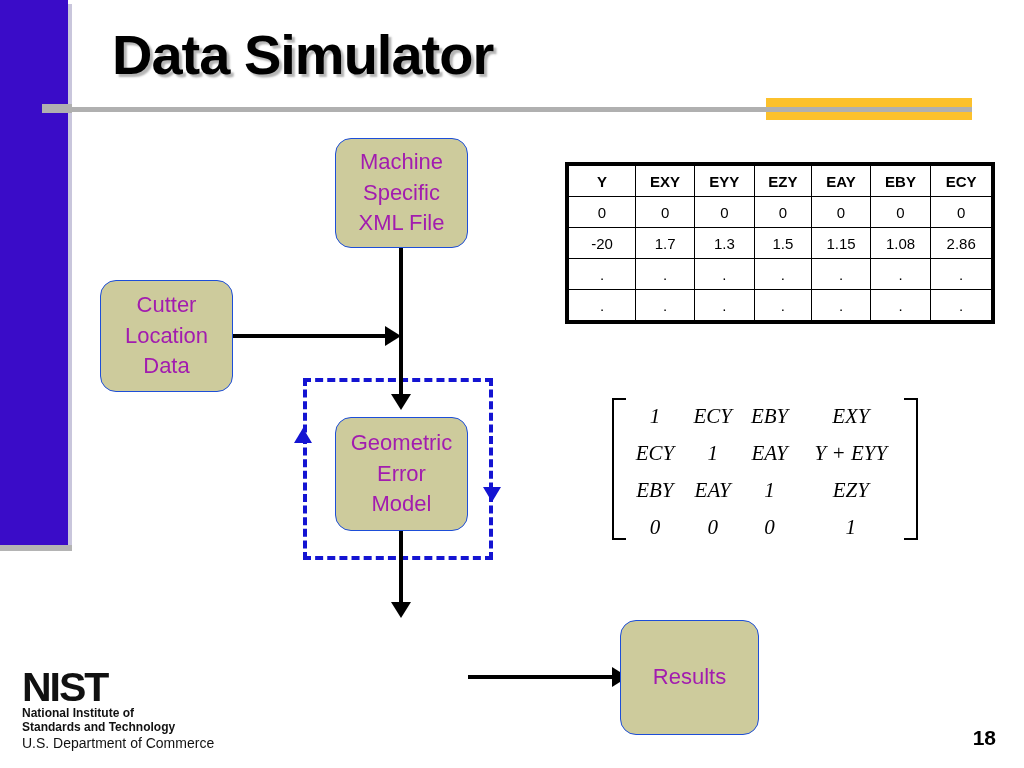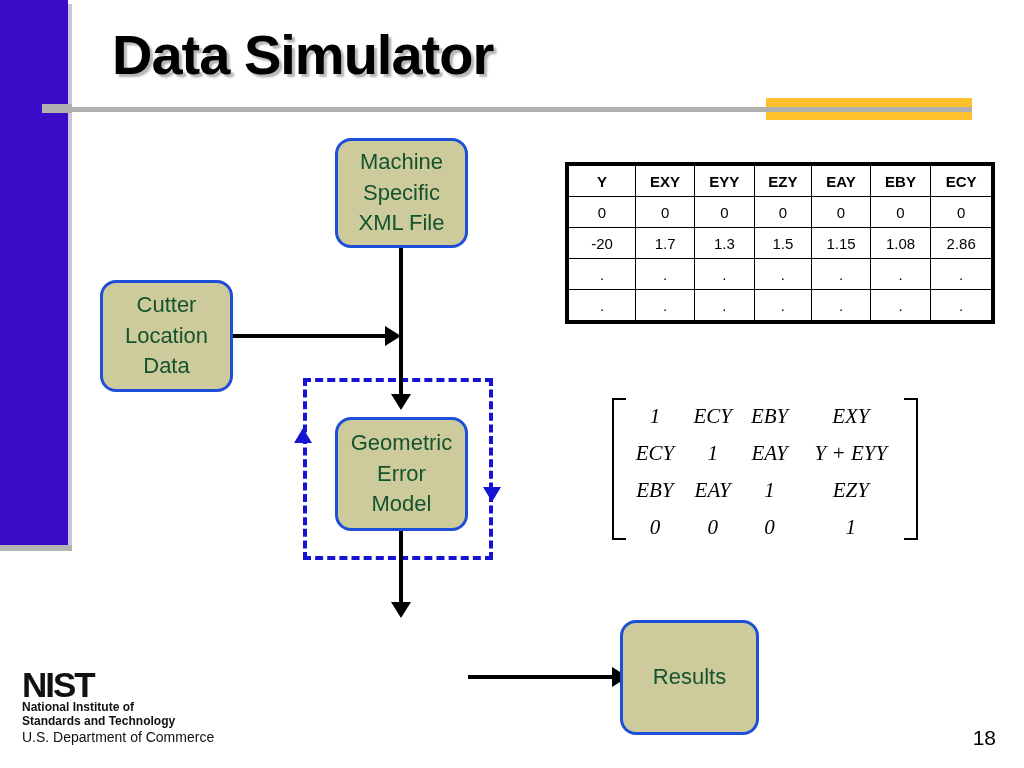--- a/index.html
+++ b/index.html
@@ -81,28 +81,28 @@
     top: 104px;
     width: 30px;
     height: 9px;
     background: #b0b0b0;
   }
 
   
   .node {
     position: absolute;
     background: #cdcb9c;
-    border: 3px solid #1d4ed8;
+    border: 1px solid #1d4ed8;
     border-radius: 16px;
     box-sizing: border-box;
     display: flex;
     flex-direction: column;
     align-items: center;
     justify-content: center;
-    color: #14532d;
+    color: #a21caf;
     font-size: 22px;
     line-height: 1.38;
     text-align: center;
   }
   .node span { display: block; white-space: nowrap; }
 
   #node-machine   { left: 335px; top: 138px; width: 133px; height: 110px; }
   #node-cutter    { left: 100px; top: 280px; width: 133px; height: 112px; }
   #node-geometric { left: 335px; top: 417px; width: 133px; height: 114px; }
   #node-feature   { left: 335px; top: 620px; width: 133px; height: 115px; }
@@ -244,21 +244,21 @@
   
   .nist-logo {
     position: absolute;
     left: 22px;
     top: 668px;
     width: 200px;
   }
   .nist-mark {
     font-family: "Liberation Sans", sans-serif;
     font-weight: bold;
-    font-size: 35px;
+    font-size: 41px;
     letter-spacing: -2px;
     color: #111111;
     line-height: 0.95;
   }
   .nist-line1, .nist-line2 {
     font-family: "Liberation Sans", sans-serif;
     font-weight: bold;
     font-size: 12px;
     color: #111111;
     line-height: 1.15;
@@ -268,21 +268,21 @@
     font-size: 14px;
     color: #111111;
     line-height: 1.25;
   }
 
   .page-number {
     position: absolute;
     right: 28px;
     bottom: 18px;
     font-size: 21px;
-    font-weight: normal;
+    font-weight: bold;
     color: #000000;
   }
 </style>
 </head>
 <body>
 
 <div class="slide">
 
   <div class="sidebar-bar"></div>
   <div class="sidebar-shadow-right"></div>

